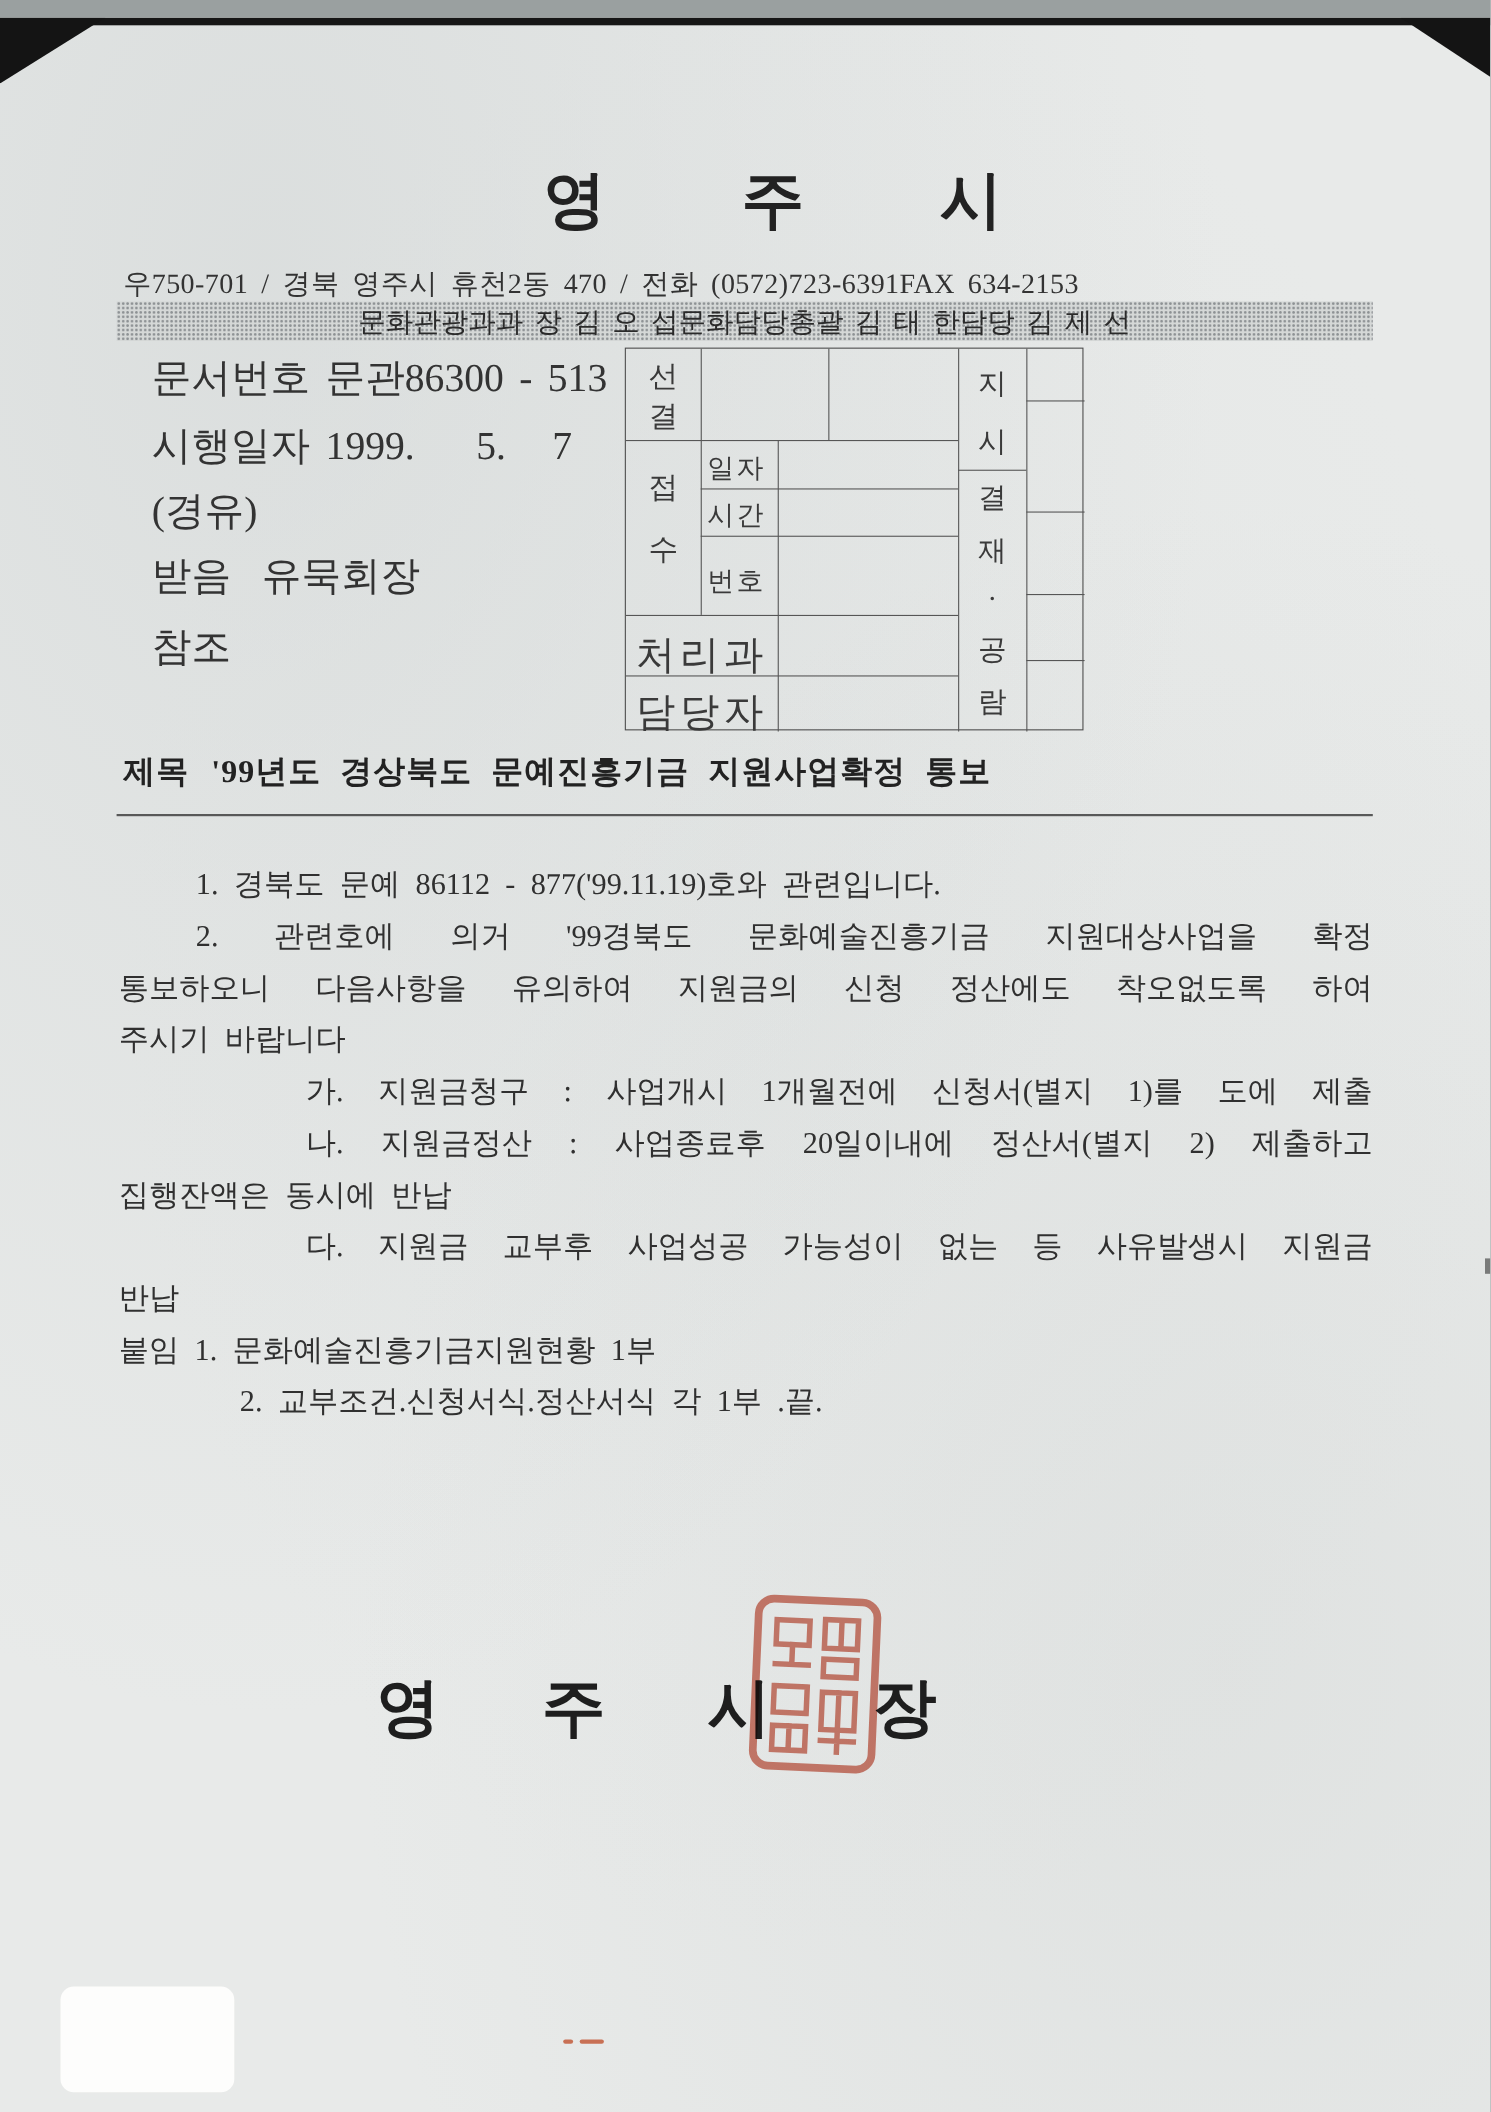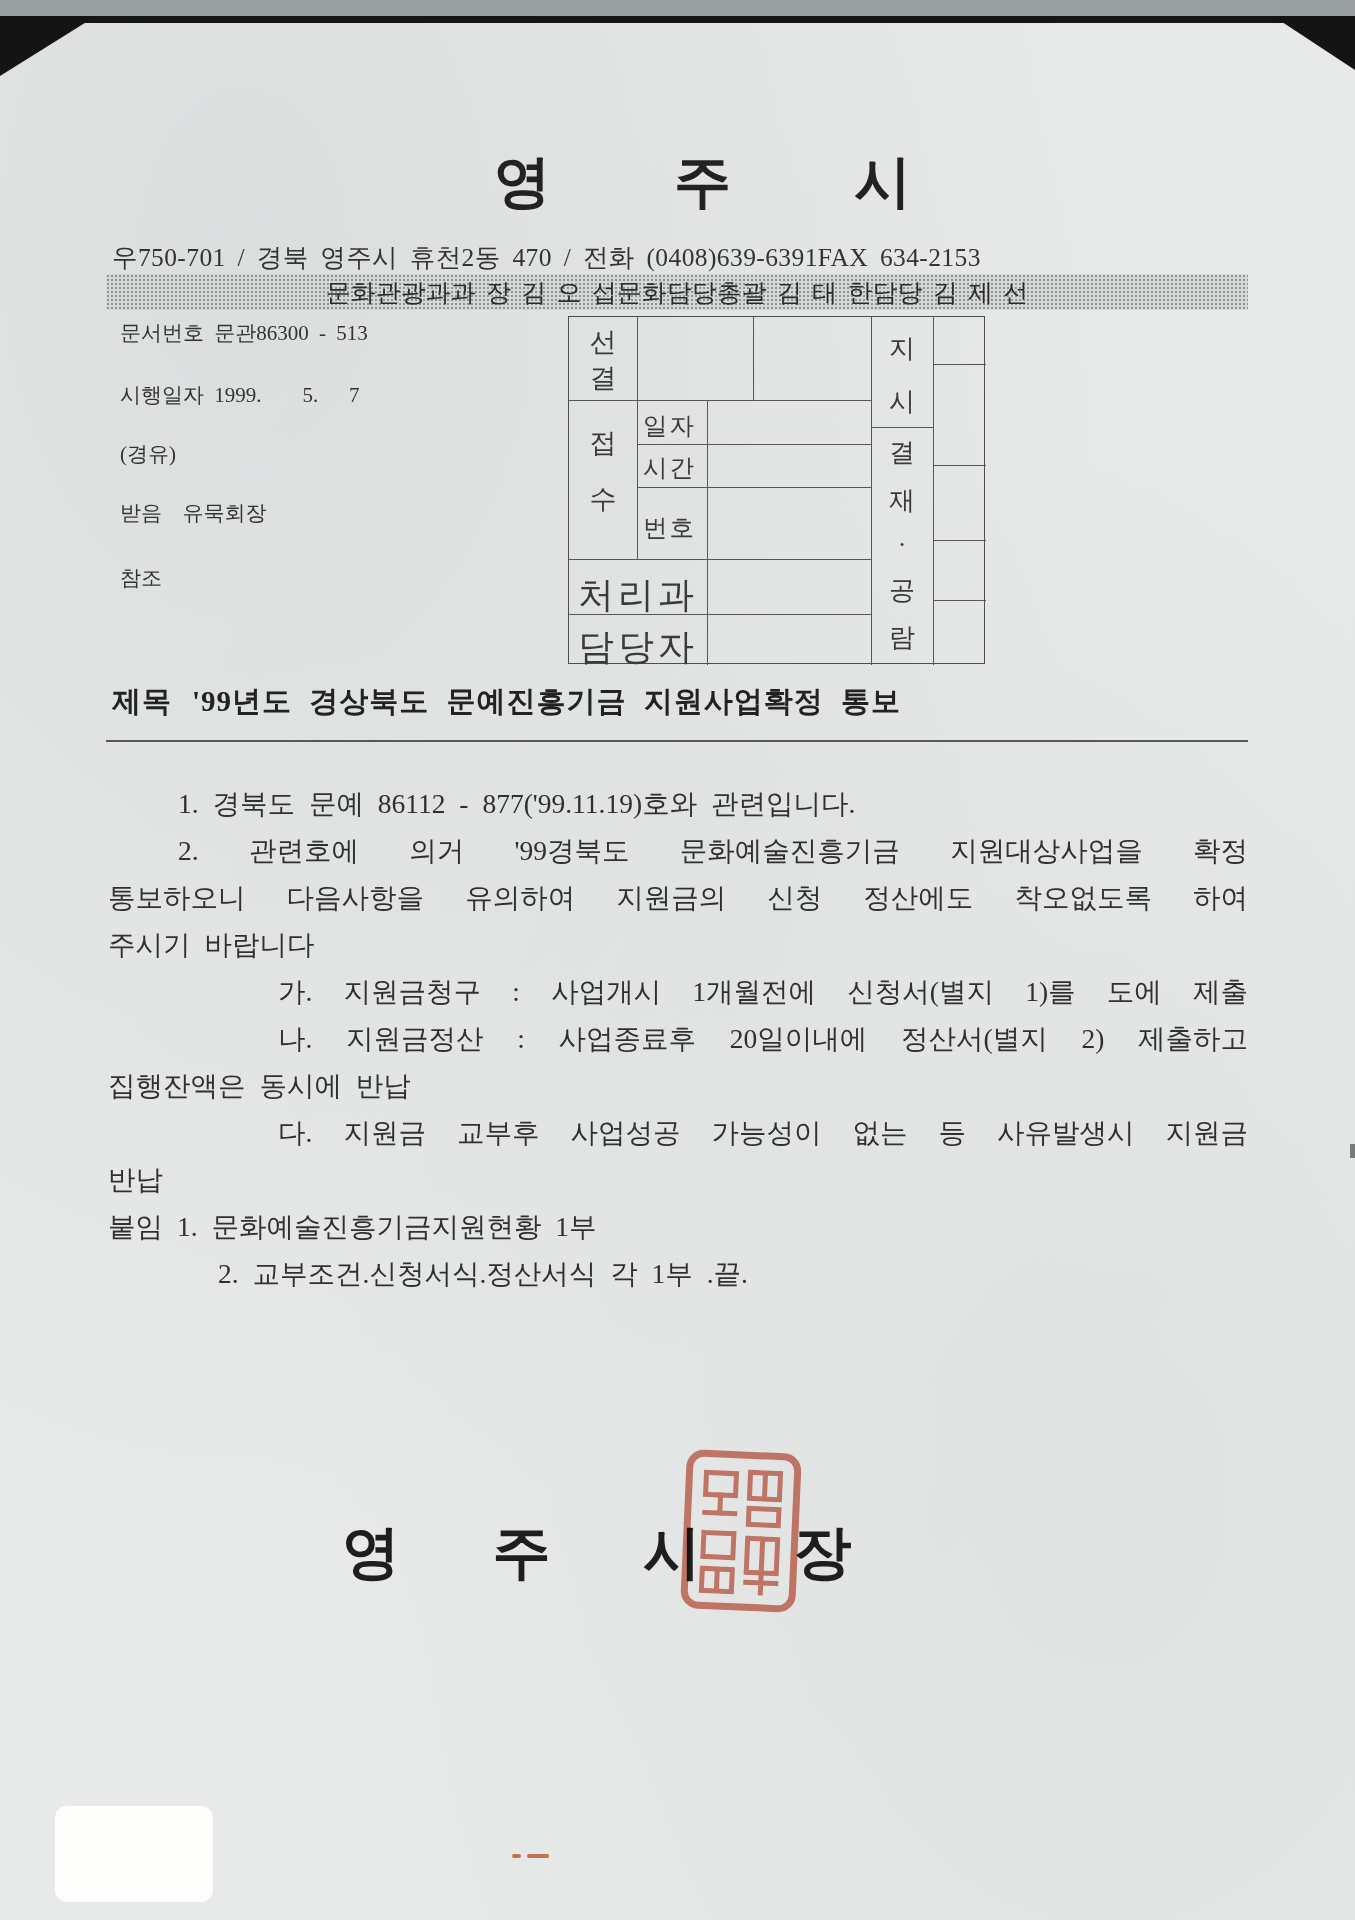--- a/index.html
+++ b/index.html
@@ -33,21 +33,21 @@
   }
   .staff-strip{
     position:absolute;left:106px;top:258px;width:1142px;height:36px;
     background-color:#d5d8d7;
     background-image:radial-gradient(circle, rgba(70,76,82,.5) 1px, transparent 1.3px);
     background-size:4px 4px;
     display:flex;align-items:center;justify-content:center;
     padding:0 6px;box-sizing:border-box;
     font-size:25px;color:#2a2a2a;word-spacing:4px;
   }
-  .meta-line{position:absolute;left:120px;font-size:21px;color:#333;white-space:pre;word-spacing:5px;}
+  .meta-line{position:absolute;left:138px;font-size:36px;color:#333;white-space:pre;word-spacing:5px;}
 
   
   .rtable{position:absolute;left:568px;top:300px;width:417px;height:348px;
     border:1.5px solid #4e4e4e;box-sizing:border-box;}
   .ln{position:absolute;background:#565656;}
   .v{width:1.4px;} .h{height:1.4px;}
   .cell-label{position:absolute;color:#3a3a3a;}
   .vlabel{display:flex;flex-direction:column;align-items:center;justify-content:space-between;}
   .hlabel{font-size:24.5px;letter-spacing:2px;}
   .big-label{font-size:36px;letter-spacing:4px;text-align:center;}
@@ -76,21 +76,21 @@
 
 <div class="page">
 
   <div class="scan-top"></div>
   <div class="corner-tl"></div>
   <div class="corner-tr"></div>
   <div class="edge-dot"></div>
   <div class="bottom-shade"></div>
 
   <div class="org-title">영 주 시</div>
-  <div class="address">우750-701  /  경북 영주시 휴천2동 470 / 전화 (0408)639-6391FAX 634-2153</div>
+  <div class="address">우750-701  /  경북 영주시 휴천2동 470 / 전화 (0572)723-6391FAX 634-2153</div>
 
   <div class="staff-strip">
     <span>문화관광과</span>
     <span>과 장 김 오 섭</span>
     <span>문화담당총괄 김 태 한</span>
     <span>담당 김 제 선</span>
   </div>
 
   <div class="meta-line" style="top:303px;">문서번호 문관86300 - 513</div>
   <div class="meta-line" style="top:365px;">시행일자 1999.    5.   7</div>

